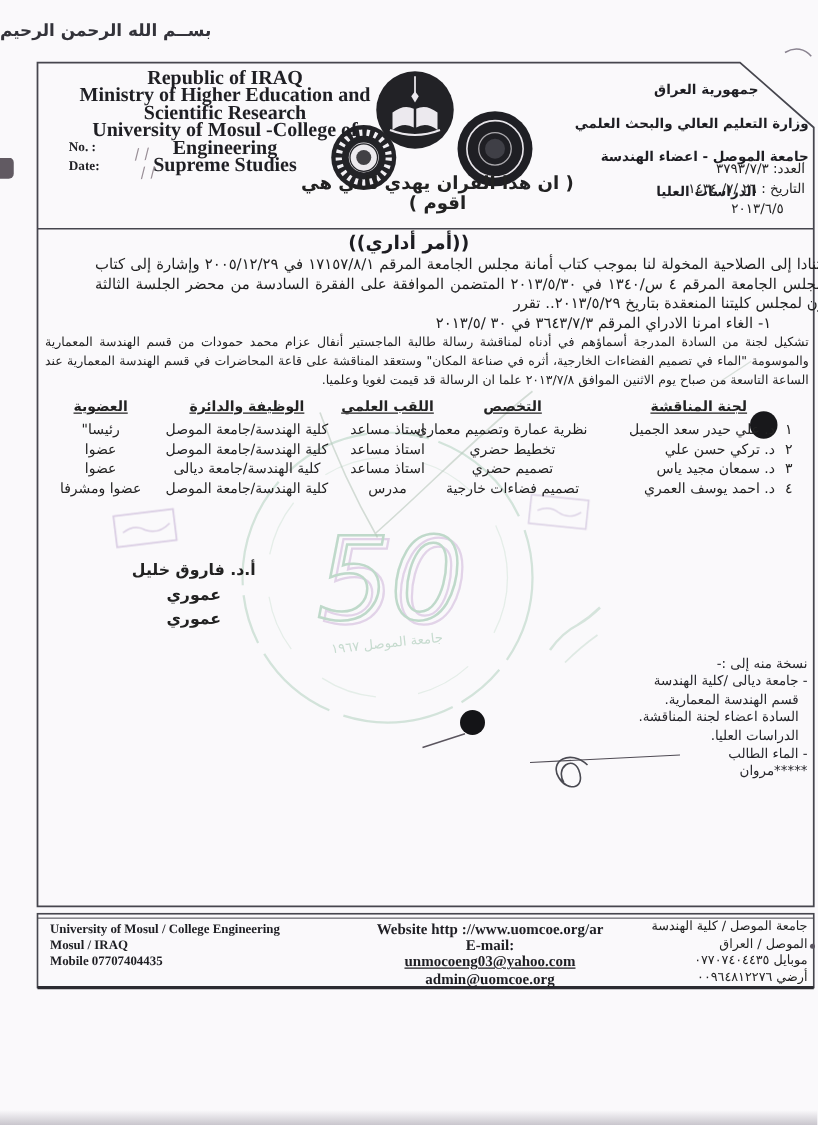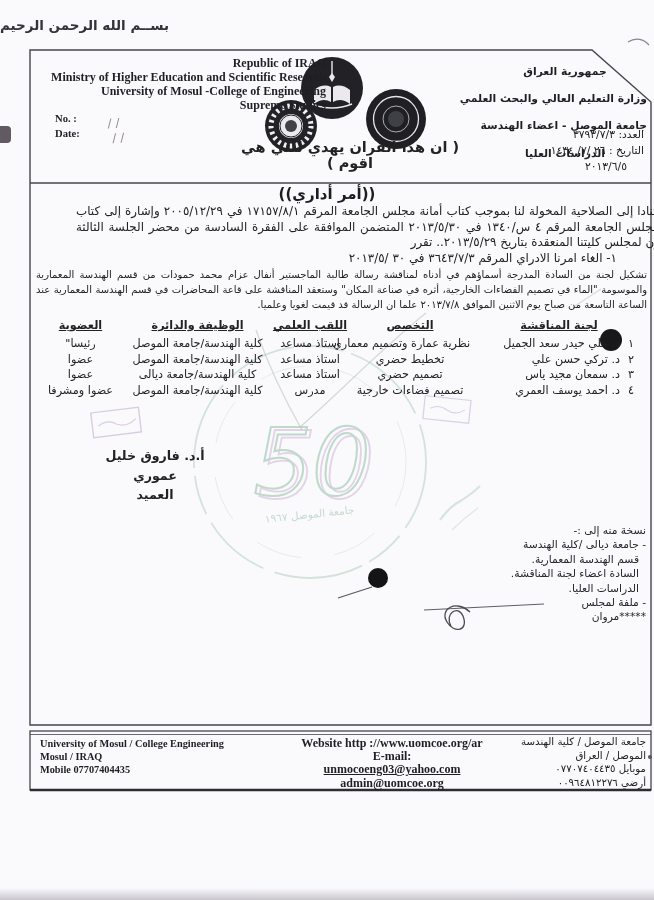--- a/index.html
+++ b/index.html
@@ -7,22 +7,22 @@
     width:654px;height:900px;position:relative;
     background:#faf9fb;
     font-family:"DejaVu Sans",sans-serif;
     color:#26262a;
     overflow:hidden;
   }
   .abs{position:absolute;}
   .rtl{direction:rtl;unicode-bidi:plaintext;}
   
   .bismillah{top:17px;left:0;width:654px;text-align:left;font-size:13.5px;font-weight:700;color:#33333a;letter-spacing:.5px;}
-  .en-header{left:34px;top:56px;width:292px;text-align:right;
-    font-family:"Liberation Serif","DejaVu Serif",serif;font-weight:700;font-size:12px;line-height:14px;color:#1f1f24;}
+  .en-header{left:34px;top:56px;width:292px;text-align:center;
+    font-family:"Liberation Serif","DejaVu Serif",serif;font-weight:700;font-size:16px;line-height:14px;color:#1f1f24;}
   .no-date{left:55px;top:112px;font-family:"Liberation Serif","DejaVu Serif",serif;font-weight:700;font-size:10.6px;line-height:14.5px;color:#1f1f24;}
   .ar-header{left:483px;top:52px;width:164px;text-align:center;font-size:10.8px;font-weight:700;line-height:15.2px;color:#1e1e23;}
   .ar-header div{white-space:nowrap;margin-top:12px;}
   .num-date{left:492px;top:127px;width:152px;text-align:right;font-size:10.8px;line-height:16px;color:#222;}
   .num-date .indent{padding-right:17px;}
   .quran{left:222px;top:139px;width:256px;text-align:center;font-size:14.5px;font-weight:700;color:#222;}
   
   .order-title{left:0;top:185px;width:654px;text-align:center;font-size:15px;font-weight:700;color:#1c1c21;}
   .para1{left:36px;top:204px;width:611px;text-align:justify;font-size:11.9px;line-height:15.6px;text-indent:17px;color:#222;margin-left:40px;}
   .item1{left:36px;top:251px;width:611px;padding-right:30px;box-sizing:border-box;font-size:11.9px;color:#222;}
@@ -193,30 +193,30 @@
     <span class="cname"><span class="num">٤</span><span>د. احمد يوسف العمري</span></span>
     <span class="ccell">تصميم فضاءات خارجية</span>
     <span class="ccell">مدرس</span>
     <span class="ccell">كلية الهندسة/جامعة الموصل</span>
     <span class="ccell">عضوا ومشرفا</span>
   </div>
 </div>
 
 <div class="abs sig rtl">
   <div>أ.د. فاروق خليل عموري</div>
-  <div>العميد</div>
+  <div>عموري</div>
 </div>
 
 <div class="abs copies rtl">
   <div>نسخة منه إلى :-</div>
   <div>- جامعة ديالى /كلية الهندسة</div>
   <div class="sub">قسم الهندسة المعمارية.</div>
   <div class="sub">السادة اعضاء لجنة المناقشة.</div>
   <div class="sub">الدراسات العليا.</div>
-  <div>- ملفة لمجلس</div>
+  <div>- الماء الطالب</div>
   <div>*****مروان</div>
 </div>
 
 <div class="abs footer-left">
   <div>University of Mosul / College Engineering</div>
   <div>Mosul / IRAQ</div>
   <div>Mobile 07707404435</div>
 </div>
 <div class="abs footer-center">
   <div>Website   http ://www.uomcoe.org/ar</div>

